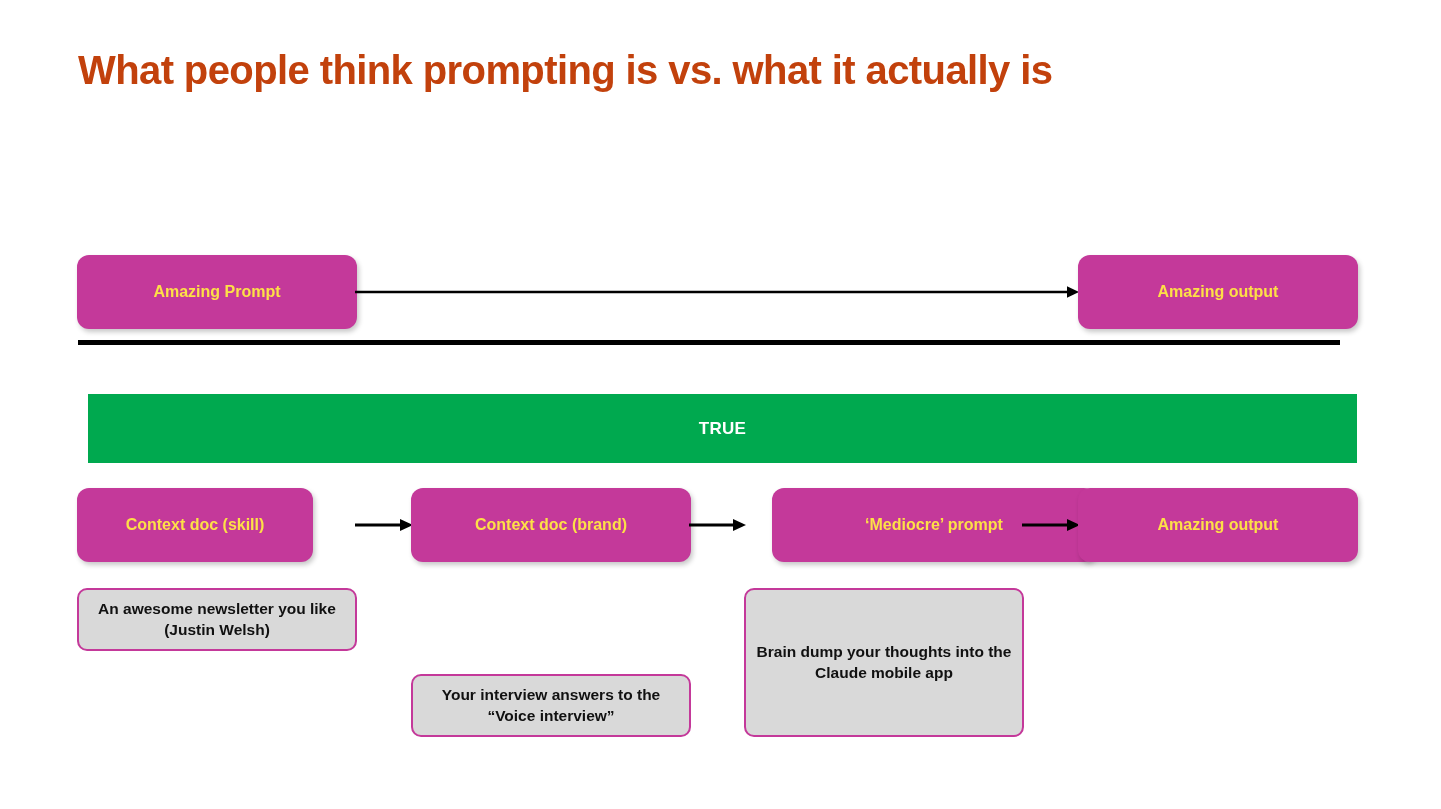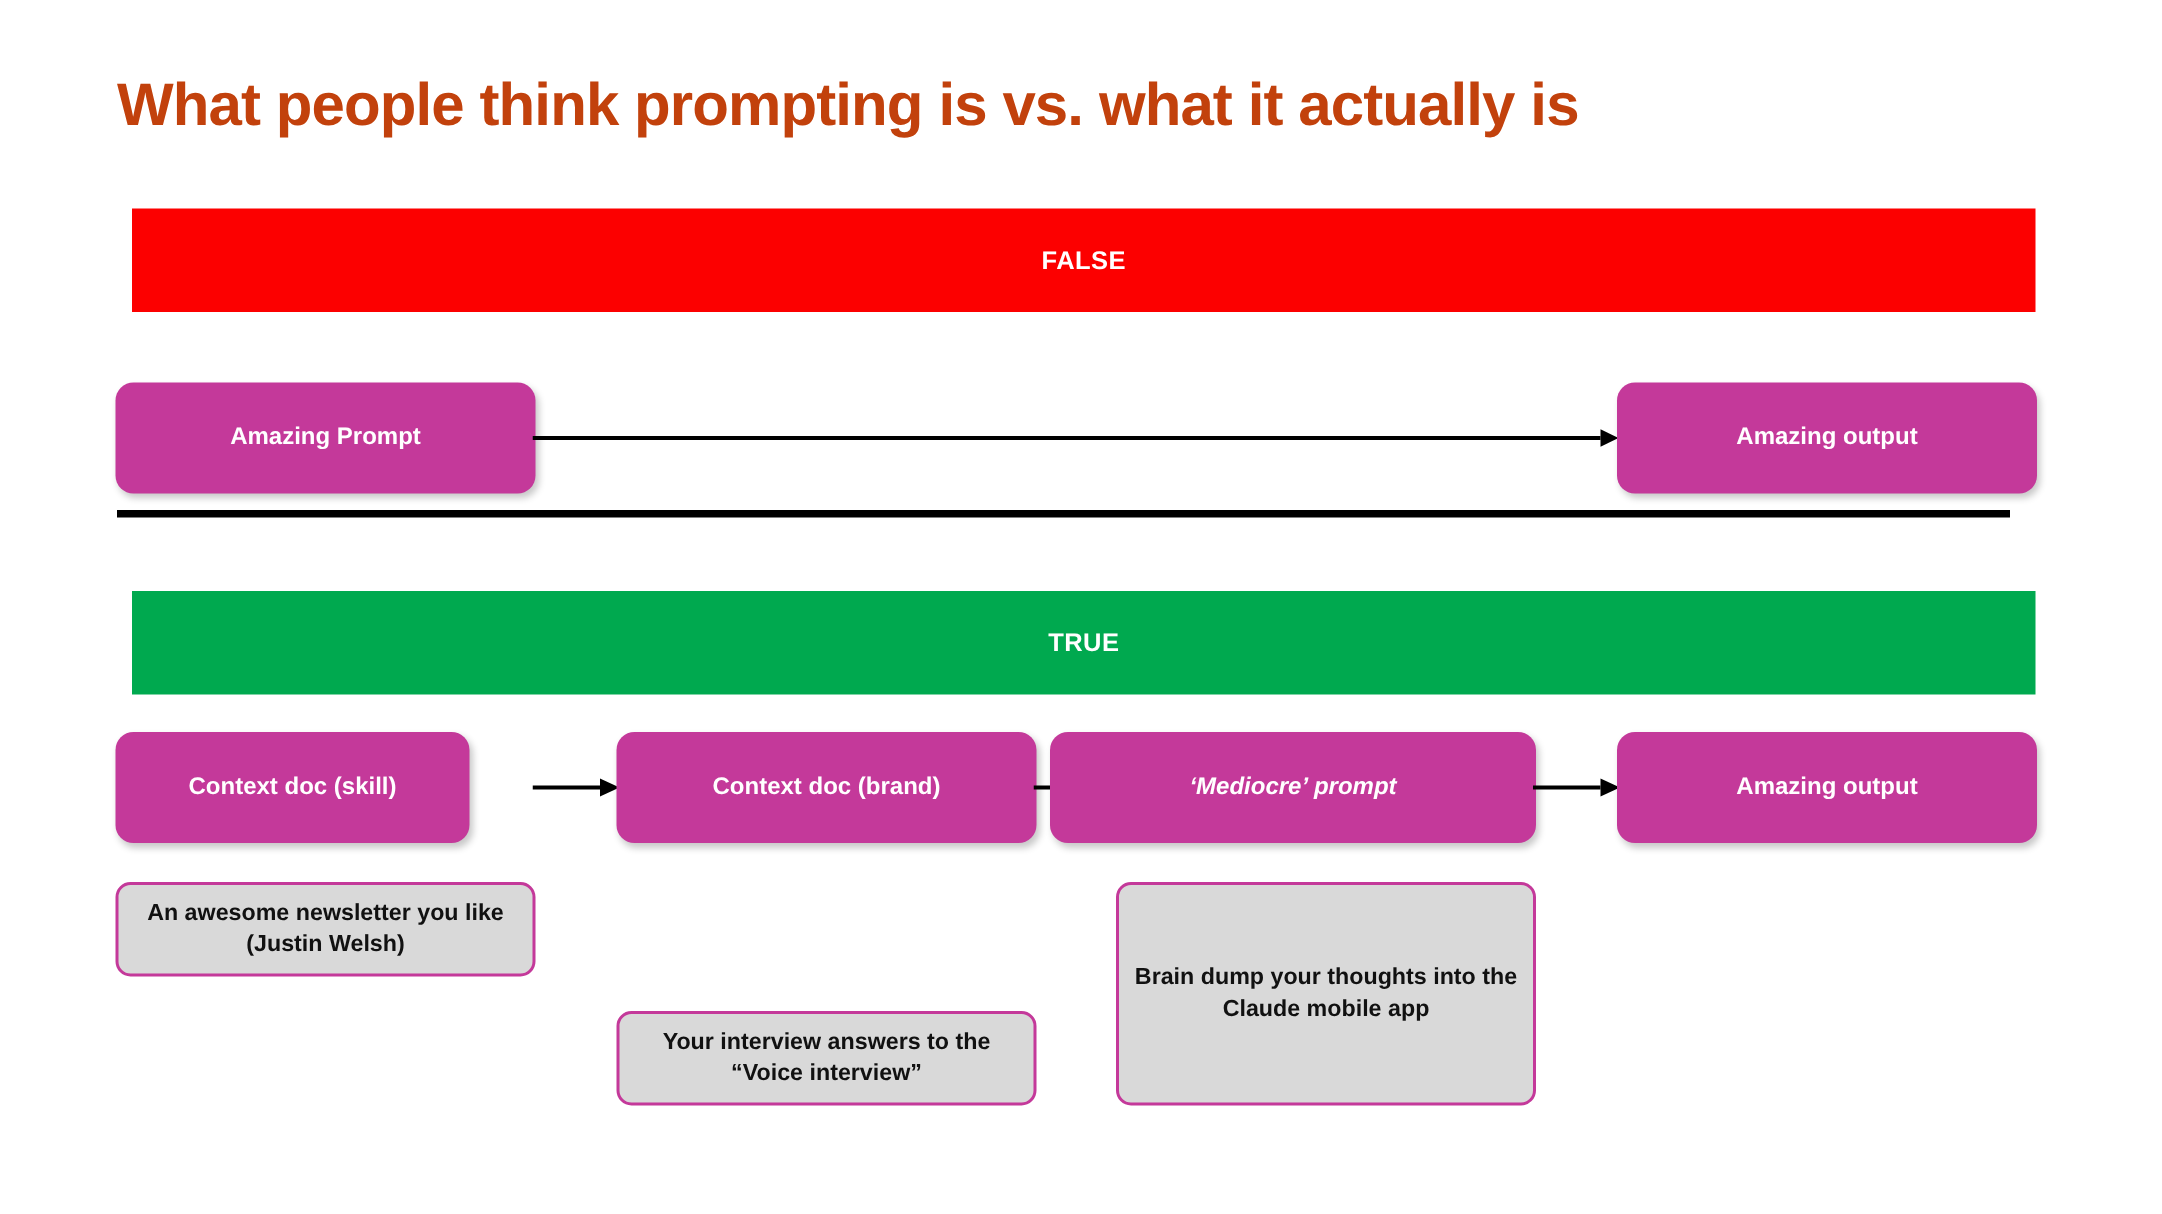--- a/index.html
+++ b/index.html
@@ -69,36 +69,36 @@
   
   .node {
     position: absolute;
     height: 74px;
     border-radius: 12px;
     background: #c4399a;
     box-shadow: 2px 3px 5px rgba(0,0,0,0.22);
     display: flex;
     align-items: center;
     justify-content: center;
-    color: #ffffff;
+    color: #fde047;
     font-size: 16px;
     font-weight: bold;
     text-align: center;
     box-sizing: border-box;
     padding: 0 10px;
   }
 
   
   .node-false-prompt { left: 77px;  top: 255px; width: 280px; }
   .node-false-output { left: 1078px; top: 255px; width: 280px; }
 
   
   .node-skill   { left: 77px;   top: 488px; width: 236px; }
   .node-brand   { left: 411px;  top: 488px; width: 280px; }
-  .node-prompt  { left: 700px;  top: 488px; width: 324px; font-style: italic; }
+  .node-prompt  { left: 772px;  top: 488px; width: 324px; }
   .node-output2 { left: 1078px; top: 488px; width: 280px; }
 
   
   .arrow {
     position: absolute;
     height: 14px;
     display: block;
   }
   .arrow-long   { left: 355px; top: 285px; width: 725px; }
   .arrow-s1     { left: 355px; top: 518px; width: 58px; }
@@ -127,23 +127,20 @@
   .note-brand-2  { left: 411px; top: 674px; width: 280px; height: 63px; }
   .note-prompt   { left: 744px; top: 588px; width: 280px; height: 149px; }
 </style>
 </head>
 <body>
 
 <div class="slide">
 
   <div class="page-title">What people think prompting is vs. what it actually is</div>
 
-  <div class="banner banner-false">
-    <span>FALSE</span>
-  </div>
 
   <div class="node node-false-prompt">
     <span>Amazing Prompt</span>
   </div>
 
   <svg class="arrow arrow-long" viewBox="0 0 725 14" preserveAspectRatio="none">
     <line x1="0" y1="7" x2="712" y2="7" stroke="#000000" stroke-width="2.6"></line>
     <polygon points="712,1.2 724,7 712,12.8" fill="#000000"></polygon>
   </svg>
 

